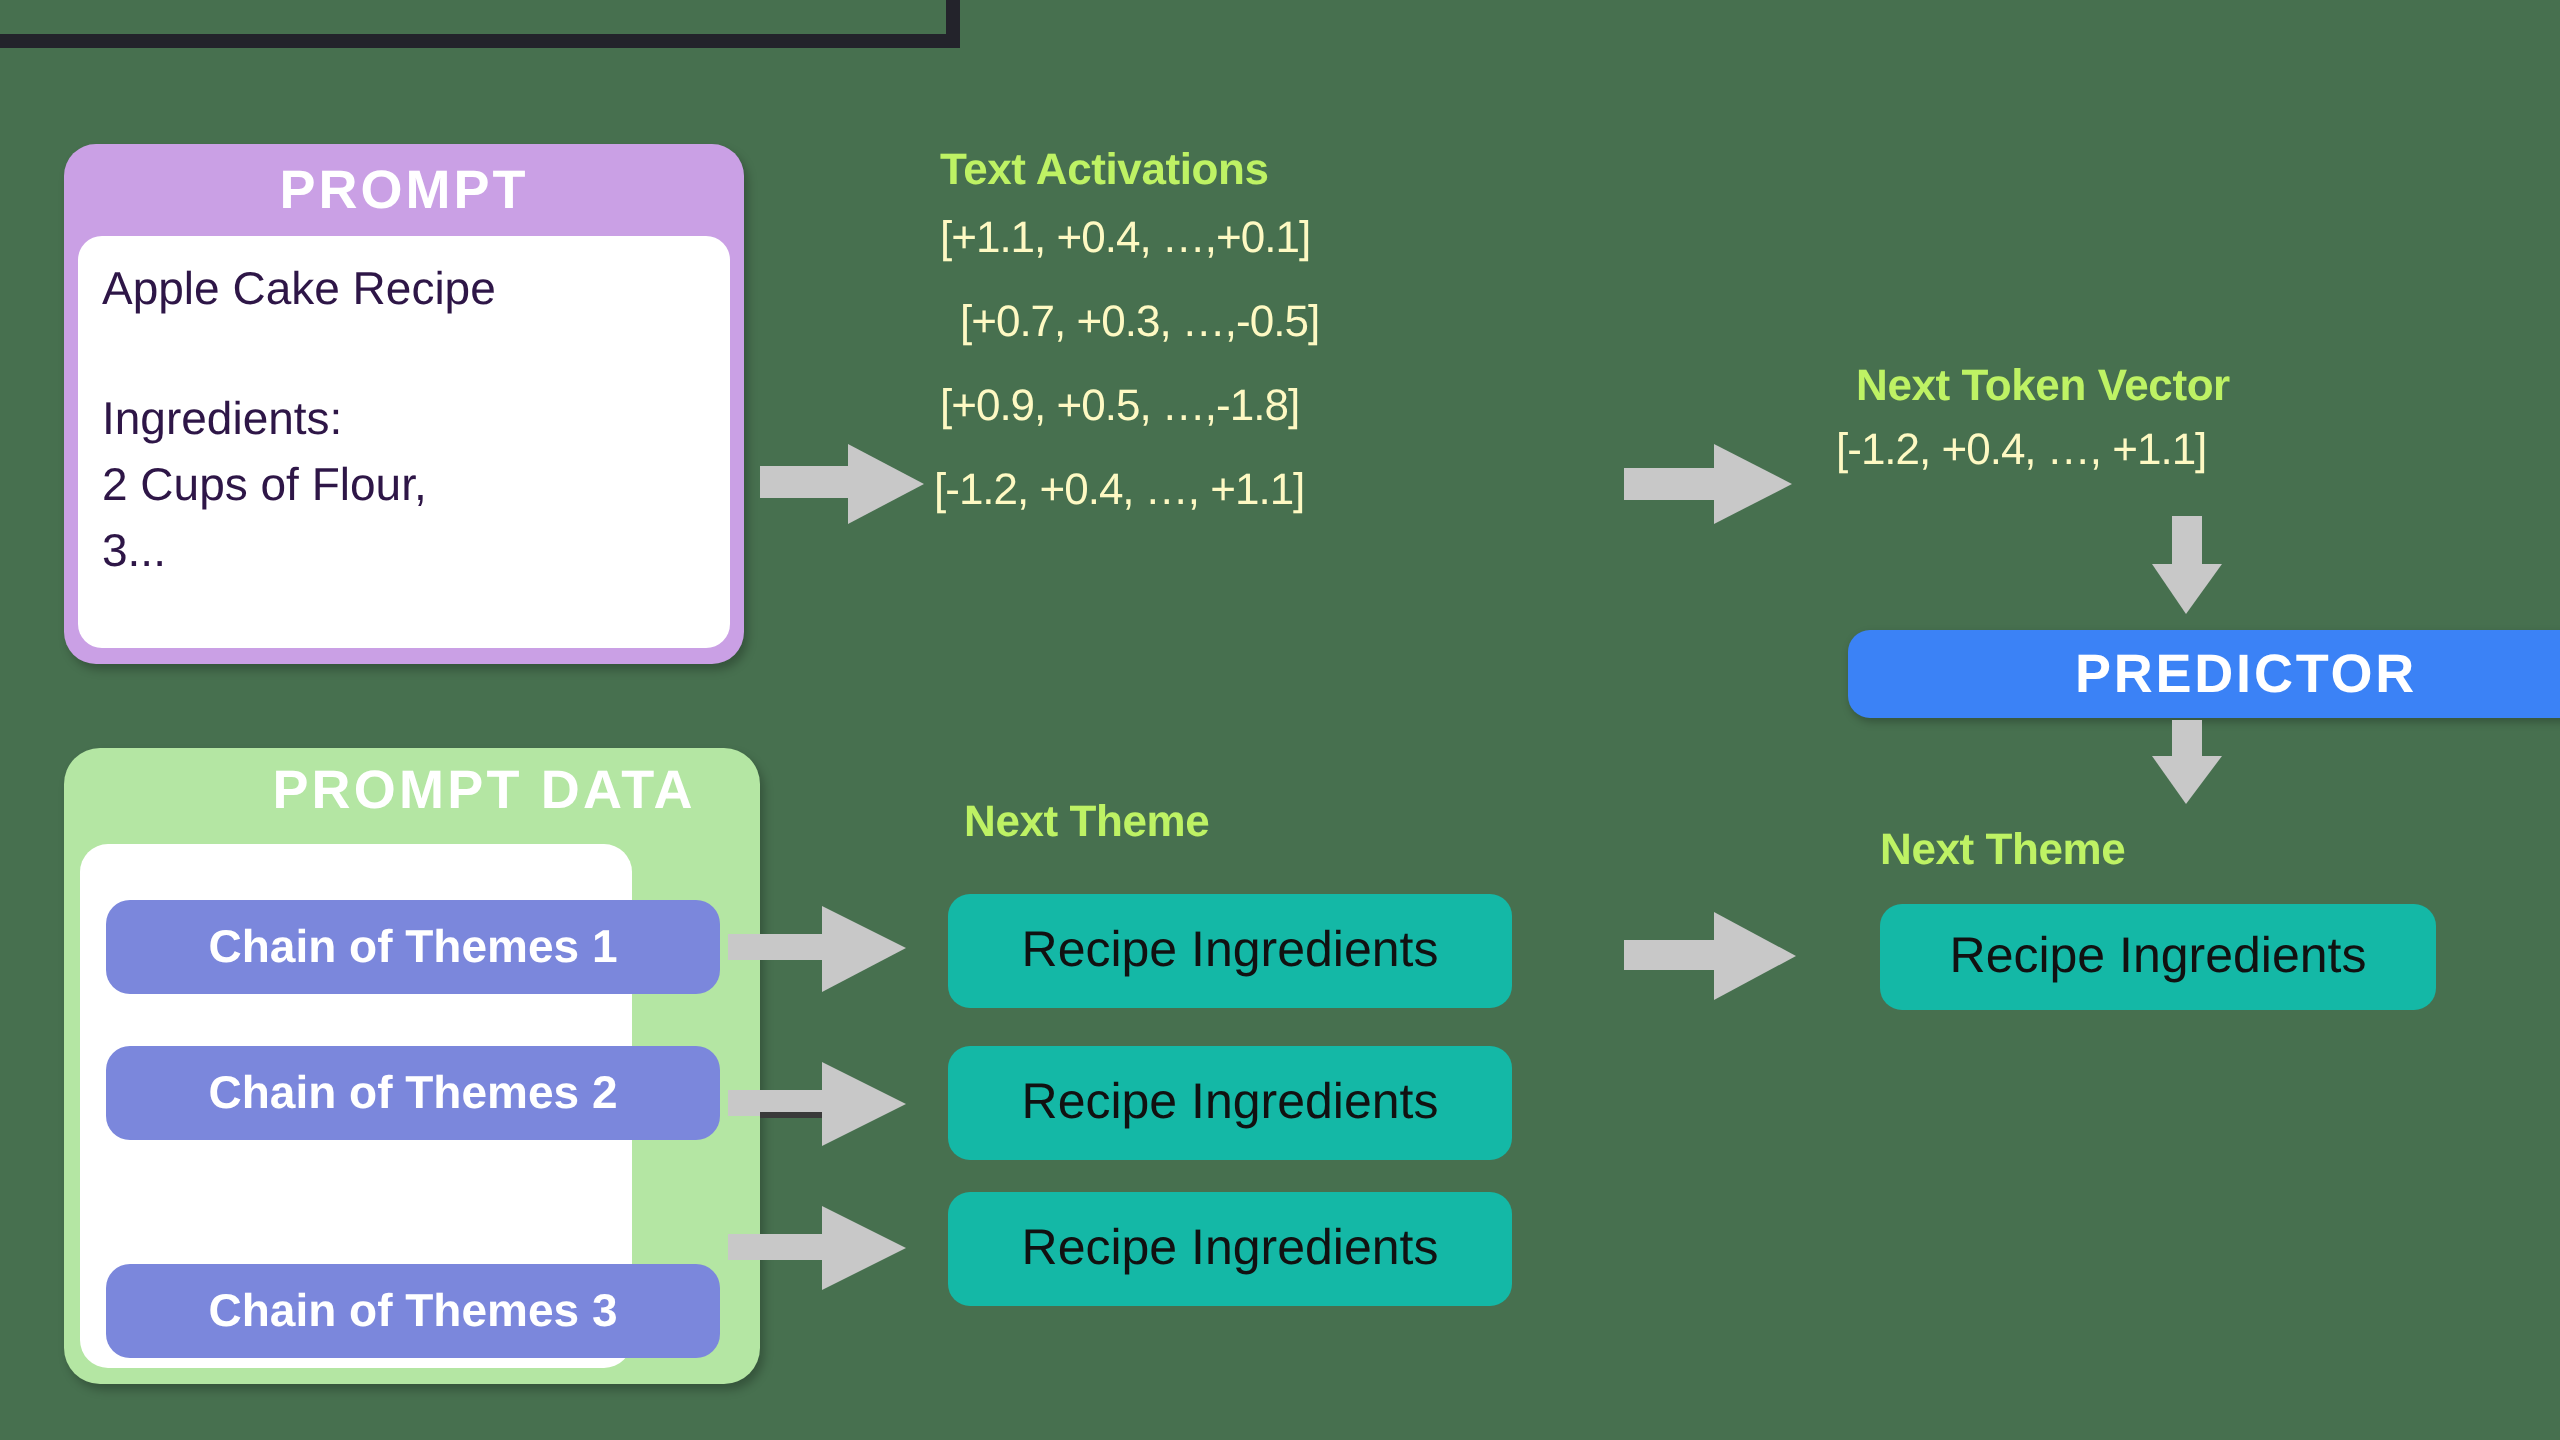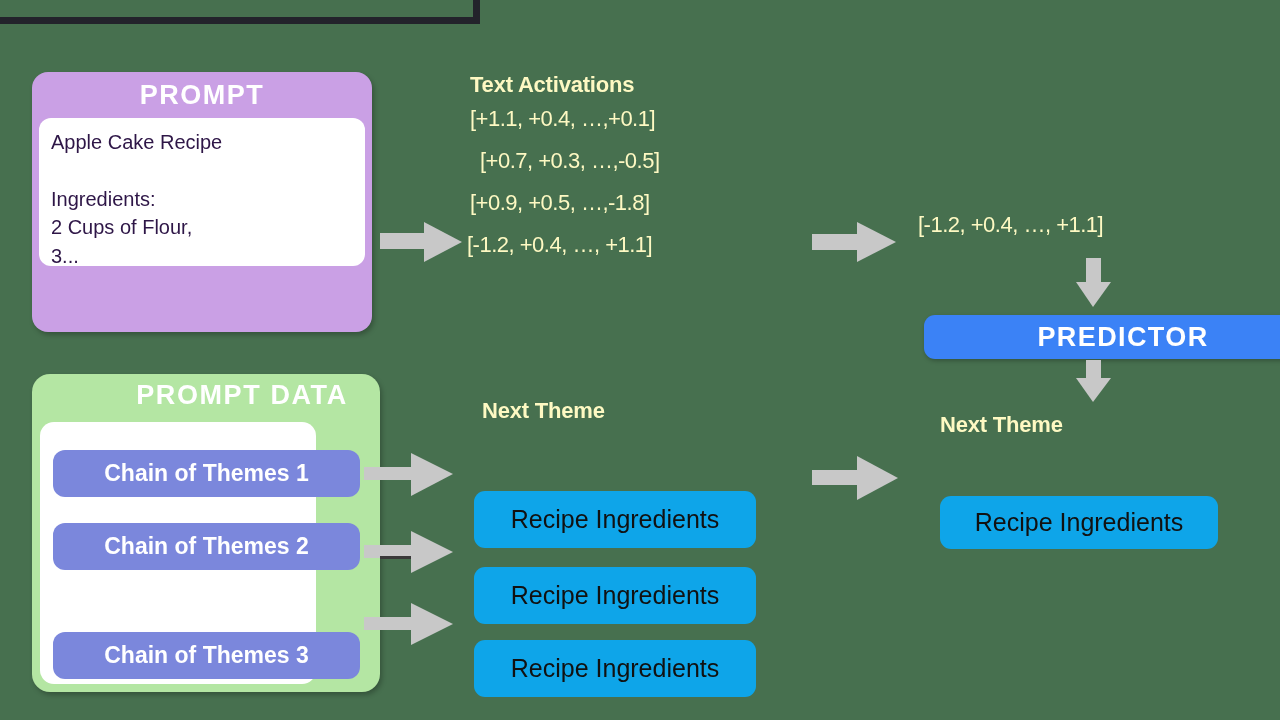--- a/index.html
+++ b/index.html
@@ -56,27 +56,27 @@
     color: #ffffff;
     font-size: 27px;
     font-weight: bold;
     letter-spacing: 1.5px;
   }
   .prompt-card-body {
     position: absolute;
     left: 7px;
     top: 46px;
     width: 326px;
-    height: 148px;
+    height: 206px;
     background: #ffffff;
     border-radius: 12px;
     box-sizing: border-box;
     padding: 10px 12px;
     color: #2e1647;
-    font-size: 20px;
+    font-size: 23px;
     line-height: 1.42;
     white-space: pre-wrap;
     overflow: hidden;
   }
 
   
   .data-card {
     position: absolute;
     left: 20px;
     top: 374px;
@@ -124,50 +124,49 @@
     justify-content: center;
     box-sizing: border-box;
   }
   .chain-pill.p0 { top: 28px; }
   .chain-pill.p1 { top: 101px; }
   .chain-pill.p2 { top: 174px; margin-top: 36px; }
 
   
   .heading {
     position: absolute;
-    color: #fef9c3;
+    color: #bef264;
     font-size: 22px;
     font-weight: bold;
     white-space: nowrap;
     letter-spacing: -0.2px;
   }
 
   
   .vec-line {
     position: absolute;
     color: #fef9c3;
     font-size: 22px;
     white-space: nowrap;
     font-family: Liberation Sans, sans-serif;
     letter-spacing: -0.5px;
   }
 
   
   .theme-pill {
     position: absolute;
-    background: #0ea5e9;
+    background: #14b8a6;
     border-radius: 11px;
     color: #111111;
     font-size: 25px;
     display: flex;
     align-items: center;
     justify-content: center;
     box-sizing: border-box;
     white-space: nowrap;
-    margin-top: 44px;
   }
 
   
   .predictor {
     position: absolute;
     left: 912px;
     top: 315px;
     width: 398px;
     height: 44px;
     background: #3b82f6;
@@ -208,20 +207,21 @@
 3...</div>
   </div>
 
   <div class="heading" style="left:458px; top:72px;">Text Activations</div>
 
   <div class="vec-line" style="left:458px; top:106px;">[+1.1, +0.4, …,+0.1]</div>
   <div class="vec-line" style="left:468px; top:148px;">[+0.7, +0.3, …,-0.5]</div>
   <div class="vec-line" style="left:458px; top:190px;">[+0.9, +0.5, …,-1.8]</div>
   <div class="vec-line" style="left:455px; top:232px;">[-1.2, +0.4, …, +1.1]</div>
 
+  <div class="heading" style="left:916px; top:180px;">Next Token Vector</div>
   <div class="vec-line" style="left:906px; top:212px;">[-1.2, +0.4, …, +1.1]</div>
 
   <div class="predictor">PREDICTOR</div>
 
   <div class="data-card">
     <div class="data-card-title">PROMPT DATA</div>
     <div class="data-card-body">
       <div class="chain-pill p0">Chain of Themes 1</div>
       <div class="chain-pill p1">Chain of Themes 2</div>
       <div class="chain-pill p2">Chain of Themes 3</div>

